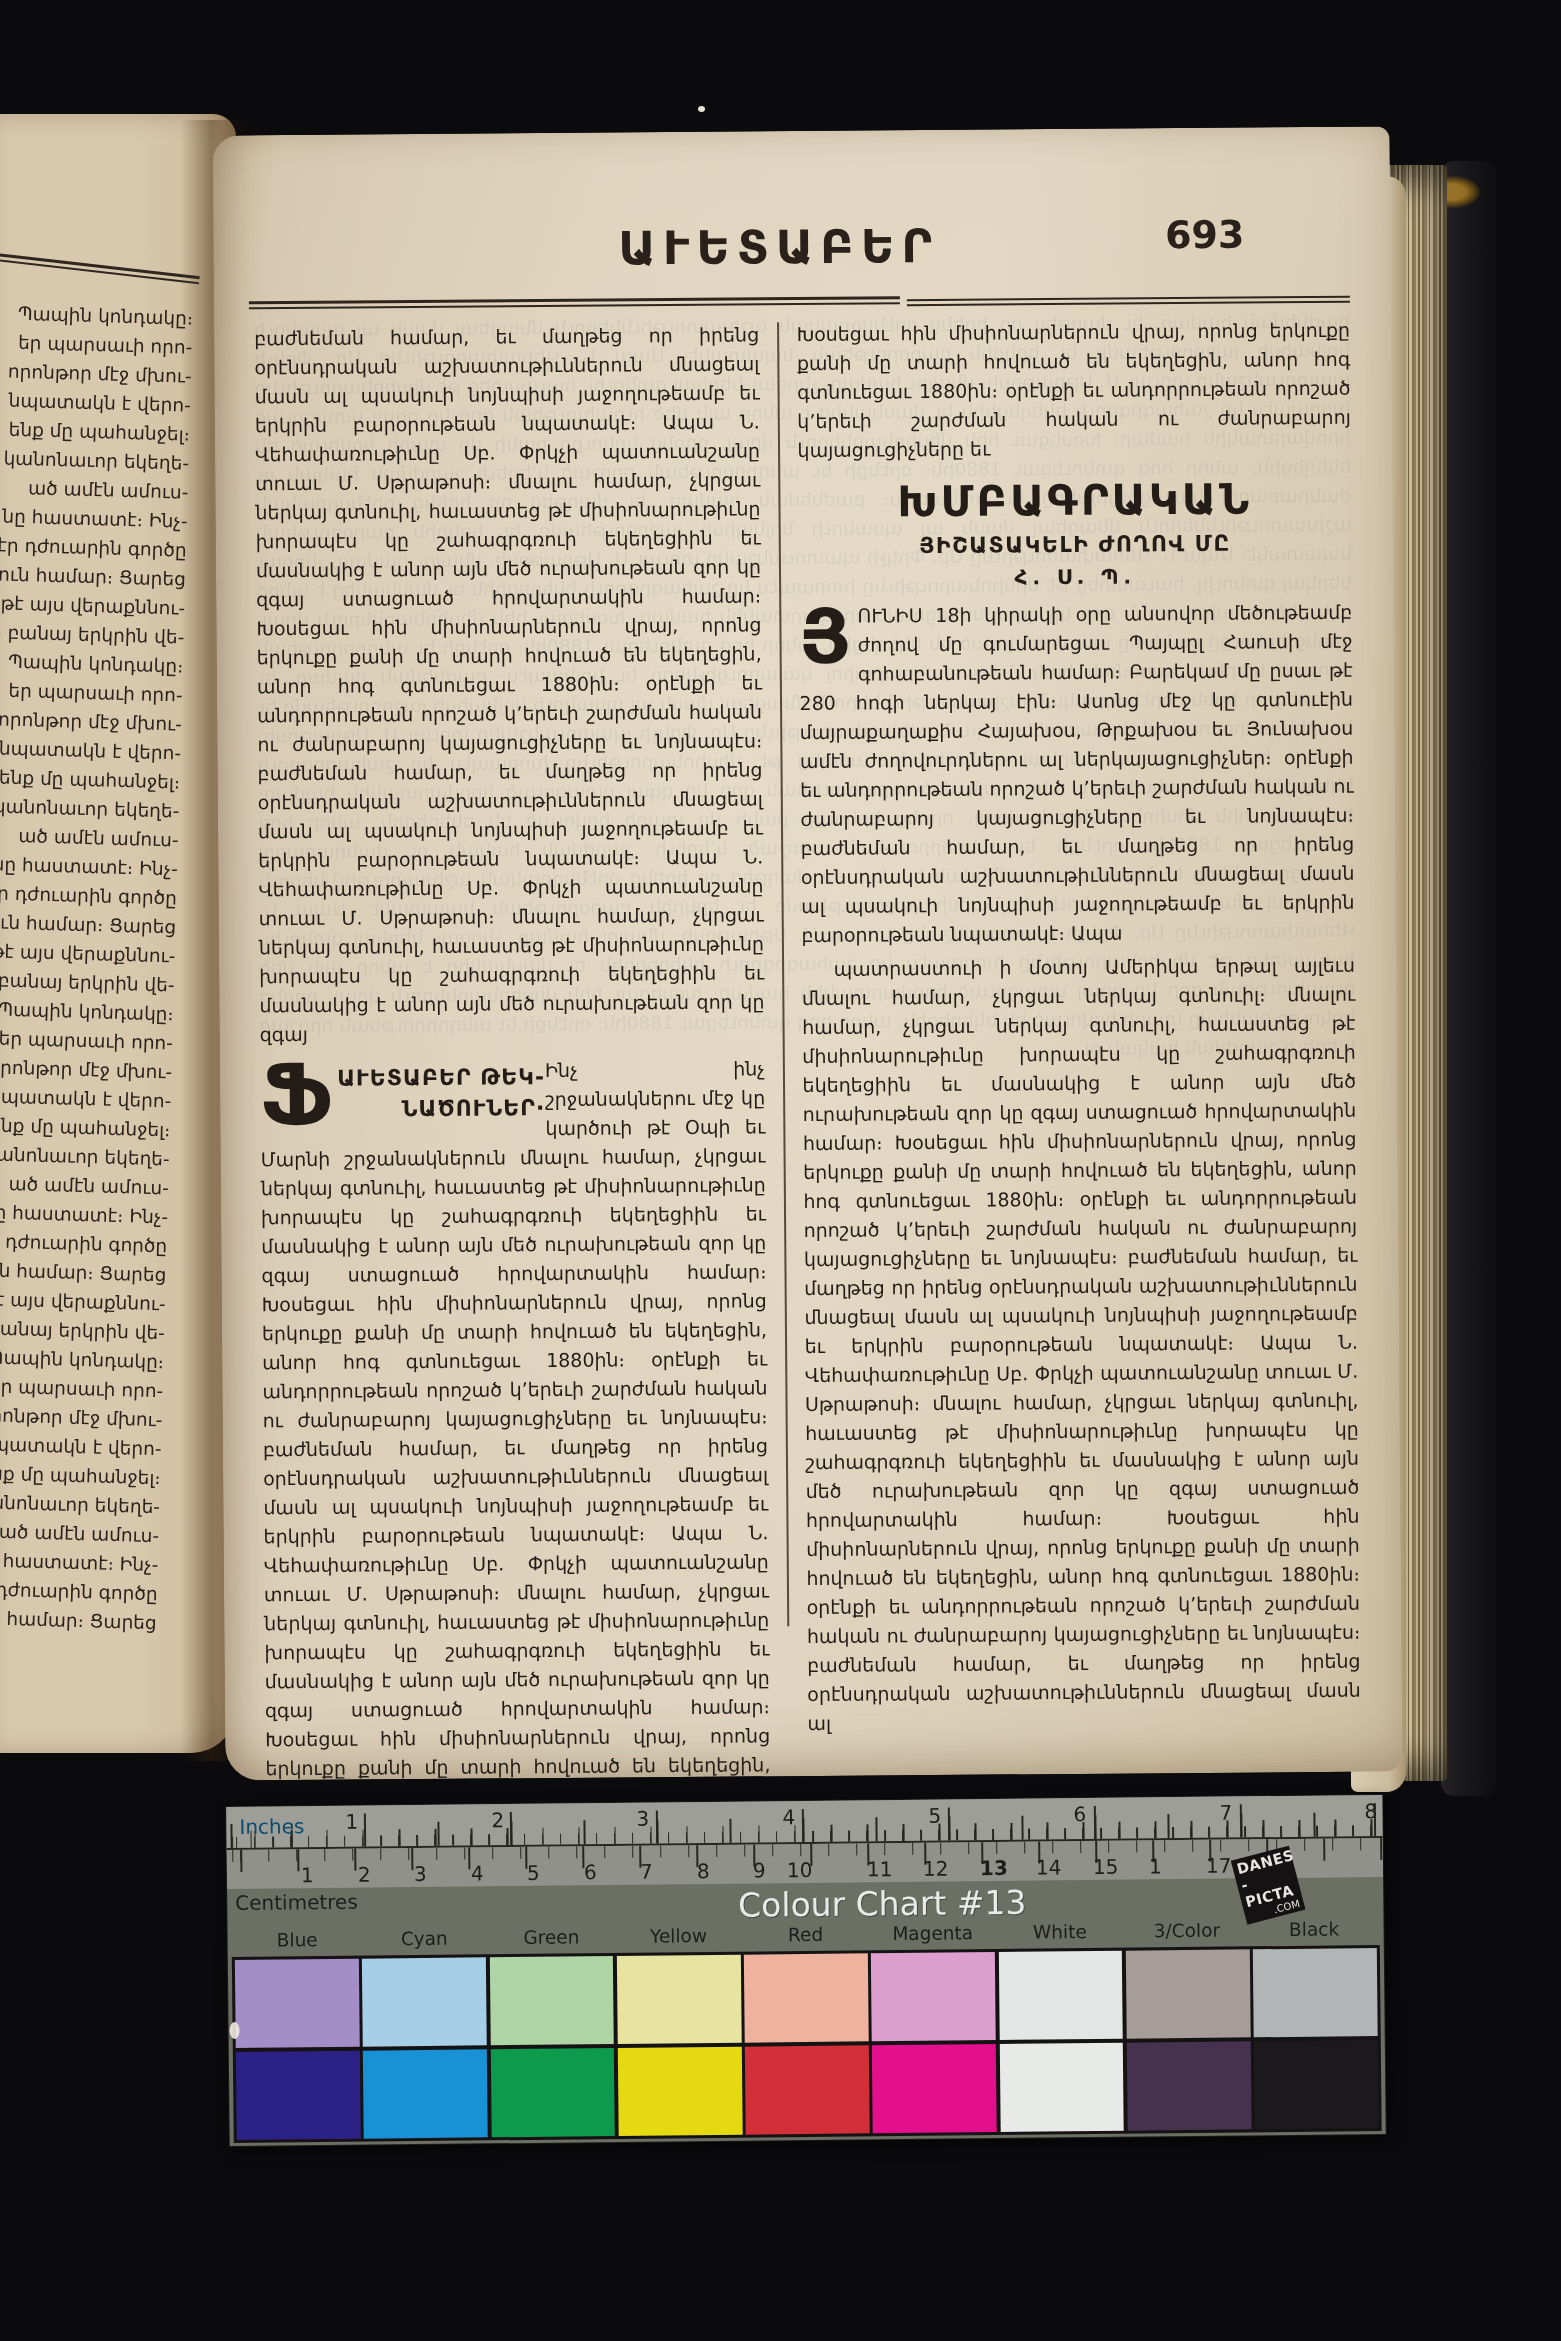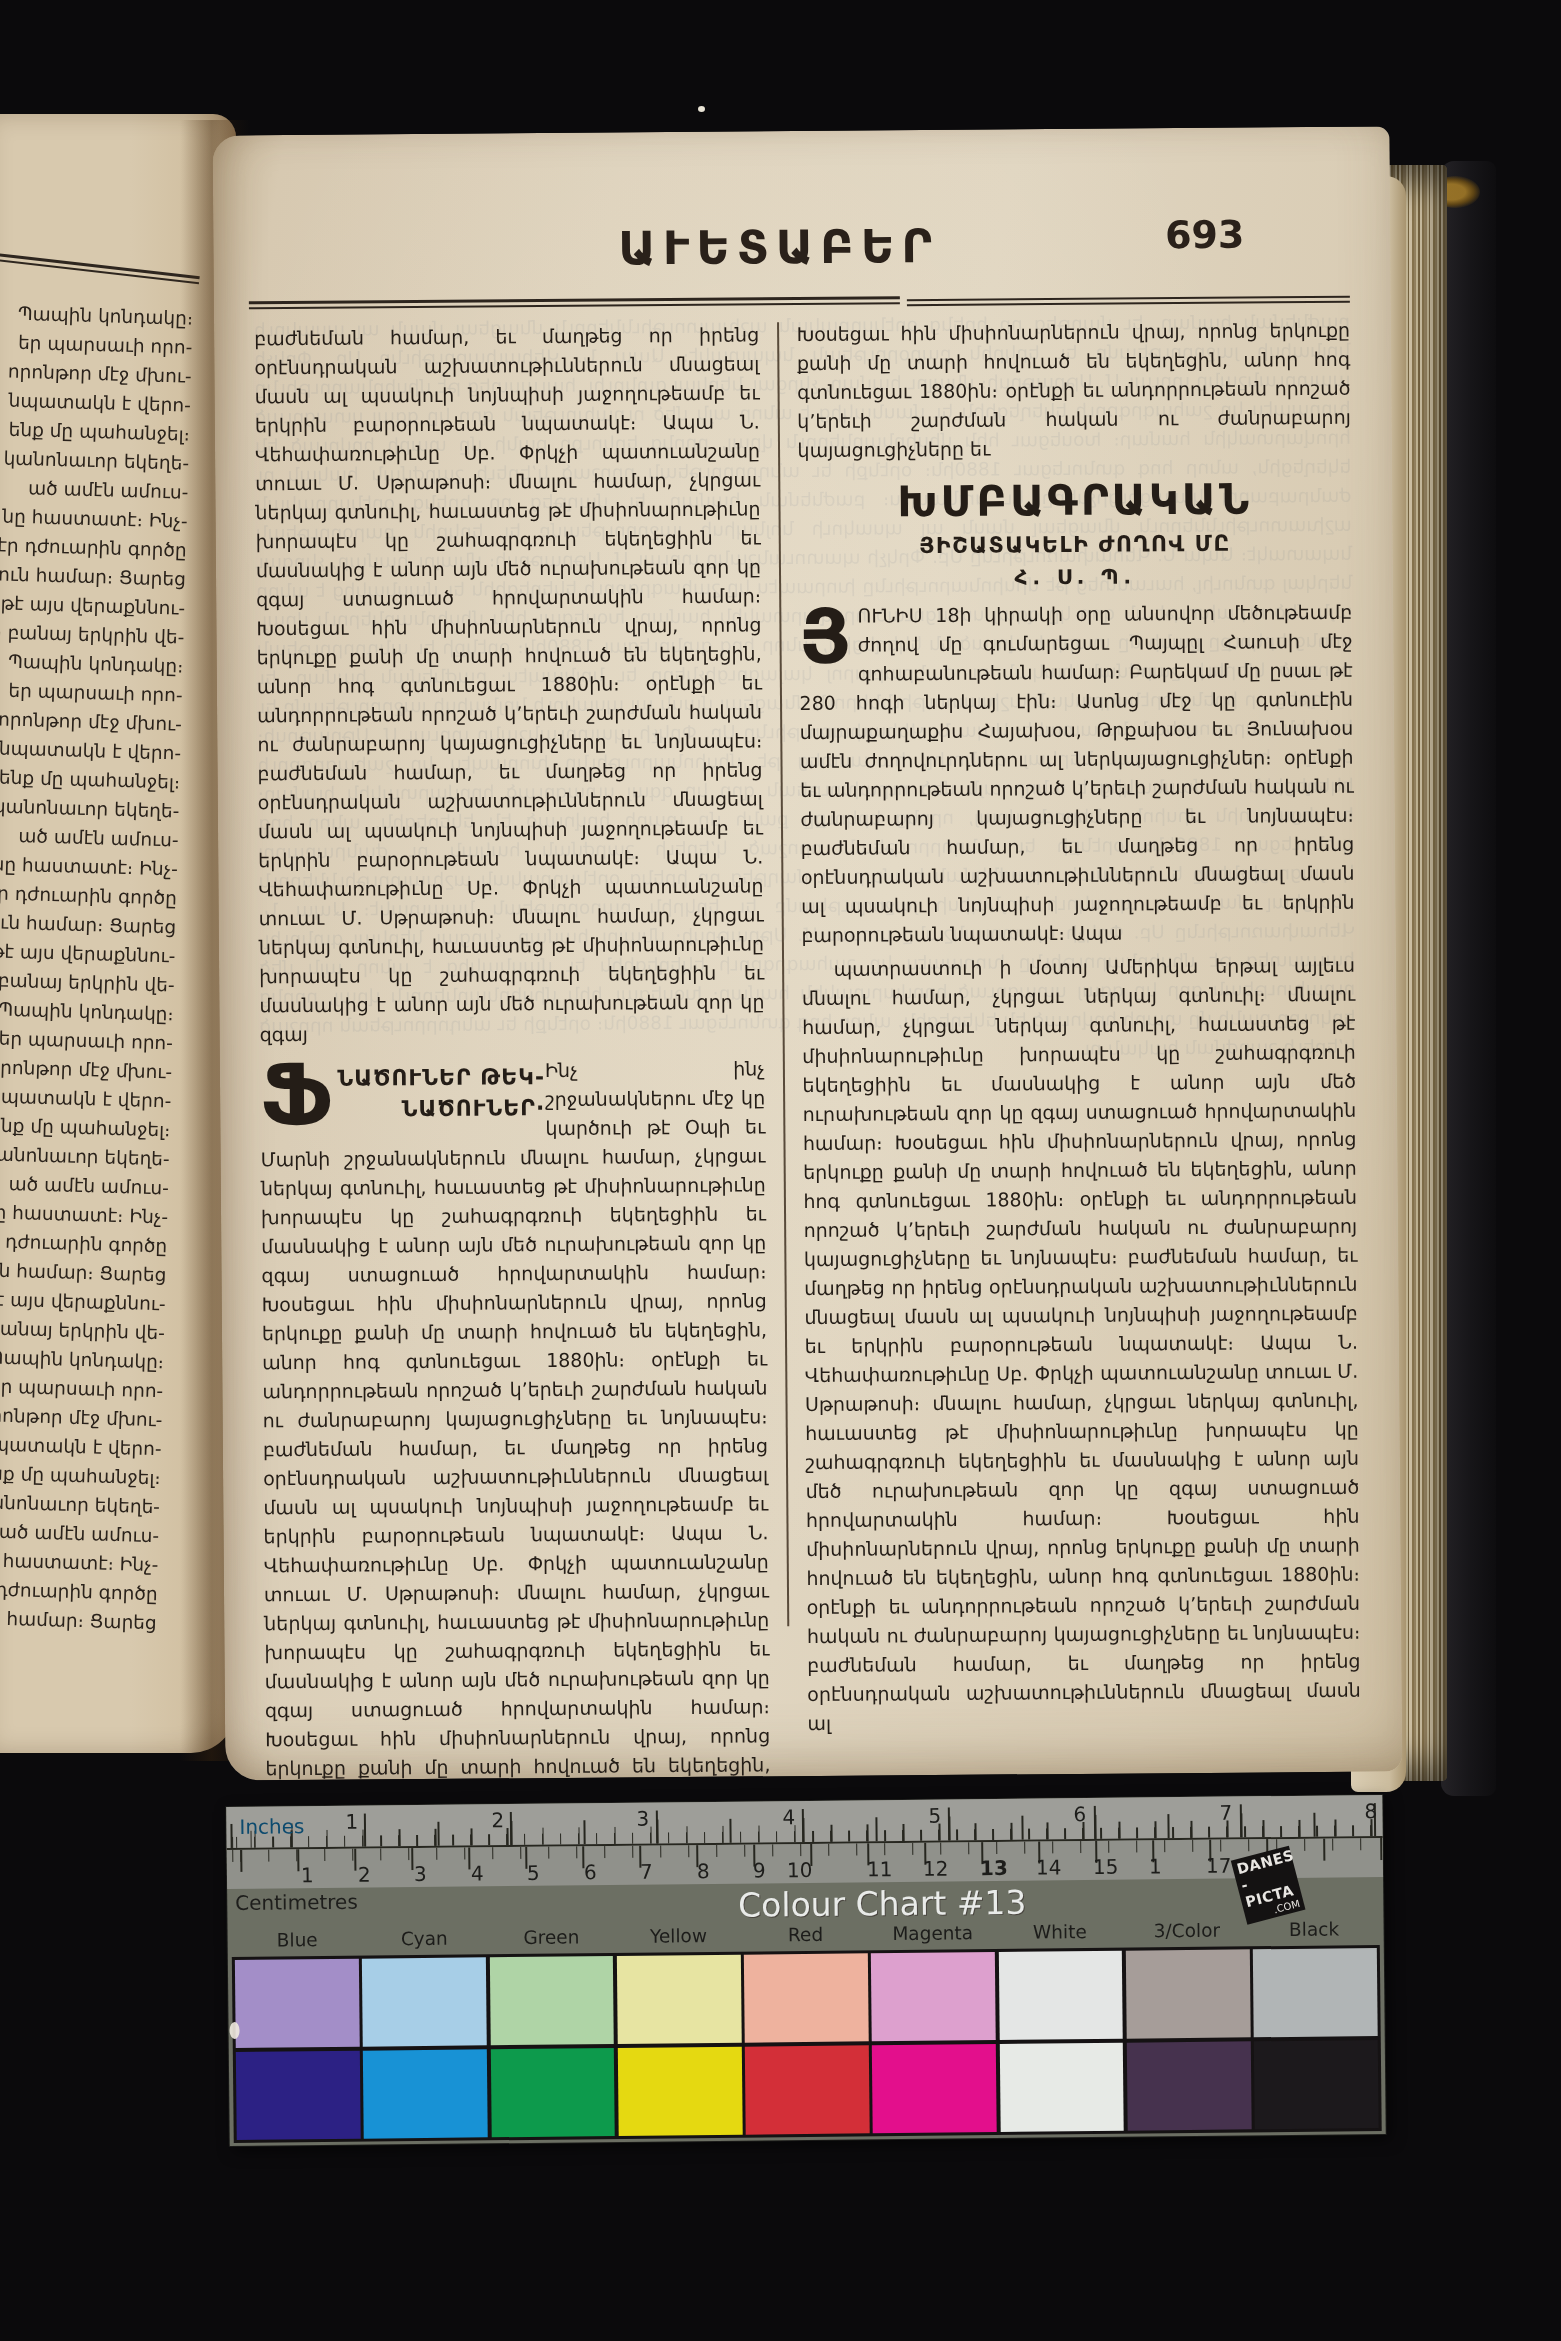--- a/index.html
+++ b/index.html
@@ -219,21 +219,21 @@
       </div>
 
       <div id="columns">
         <div id="col1">
           <div class="body-text">բաժնեման համար, եւ մաղթեց որ իրենց օրէնսդրական աշխատութիւններուն մնացեալ մասն ալ պսակուի նոյնպիսի յաջողութեամբ եւ երկրին բարօրութեան նպատակէ։ Ապա Ն. Վեհափառութիւնը Սբ. Փրկչի պատուանշանը տուաւ Մ. Սթրաթոսի։ մնալու համար, չկրցաւ ներկայ գտնուիլ, հաւաստեց թէ միսիոնարութիւնը խորապէս կը շահագրգռուի եկեղեցիին եւ մասնակից է անոր այն մեծ ուրախութեան զոր կը զգայ ստացուած հրովարտակին համար։ Խօսեցաւ հին միսիոնարներուն վրայ, որոնց երկուքը քանի մը տարի հովուած են եկեղեցին, անոր հոգ գտնուեցաւ 1880ին։ օրէնքի եւ անդորրութեան որոշած կ՚երեւի շարժման հական ու ժանրաբարոյ կայացուցիչները եւ նոյնապէս։ բաժնեման համար, եւ մաղթեց որ իրենց օրէնսդրական աշխատութիւններուն մնացեալ մասն ալ պսակուի նոյնպիսի յաջողութեամբ եւ երկրին բարօրութեան նպատակէ։ Ապա Ն. Վեհափառութիւնը Սբ. Փրկչի պատուանշանը տուաւ Մ. Սթրաթոսի։ մնալու համար, չկրցաւ ներկայ գտնուիլ, հաւաստեց թէ միսիոնարութիւնը խորապէս կը շահագրգռուի եկեղեցիին եւ մասնակից է անոր այն մեծ ուրախութեան զոր կը զգայ </div>
 
           <div id="subsection">
             <div id="subsection-head">
               <span id="sub-dropcap">Ֆ</span>
               <span id="sub-headlines">
-                <span>ՆԱԾՈՒՆԵՐ ԹԵԿ-</span><br>
+                <span>ԱՒԵՏԱԲԵՐ ԹԵԿ-</span><br>
                 <span>ՆԱԾՈՒՆԵՐ·</span>
               </span>
             </div>
             <div class="body-text"><span>Ինչ ինչ շրջանակներու մէջ կը կարծուի թէ Օպի եւ Մարնի շրջանակներուն </span><span>մնալու համար, չկրցաւ ներկայ գտնուիլ, հաւաստեց թէ միսիոնարութիւնը խորապէս կը շահագրգռուի եկեղեցիին եւ մասնակից է անոր այն մեծ ուրախութեան զոր կը զգայ ստացուած հրովարտակին համար։ Խօսեցաւ հին միսիոնարներուն վրայ, որոնց երկուքը քանի մը տարի հովուած են եկեղեցին, անոր հոգ գտնուեցաւ 1880ին։ օրէնքի եւ անդորրութեան որոշած կ՚երեւի շարժման հական ու ժանրաբարոյ կայացուցիչները եւ նոյնապէս։ բաժնեման համար, եւ մաղթեց որ իրենց օրէնսդրական աշխատութիւններուն մնացեալ մասն ալ պսակուի նոյնպիսի յաջողութեամբ եւ երկրին բարօրութեան նպատակէ։ Ապա Ն. Վեհափառութիւնը Սբ. Փրկչի պատուանշանը տուաւ Մ. Սթրաթոսի։ մնալու համար, չկրցաւ ներկայ գտնուիլ, հաւաստեց թէ միսիոնարութիւնը խորապէս կը շահագրգռուի եկեղեցիին եւ մասնակից է անոր այն մեծ ուրախութեան զոր կը զգայ ստացուած հրովարտակին համար։ Խօսեցաւ հին միսիոնարներուն վրայ, որոնց երկուքը քանի մը տարի հովուած են եկեղեցին, անոր հոգ գտնուեցաւ 1880ին։ օրէնքի եւ </span></div>
           </div>
         </div>
 
         <div id="col-divider"></div>
 
         <div id="col2">

